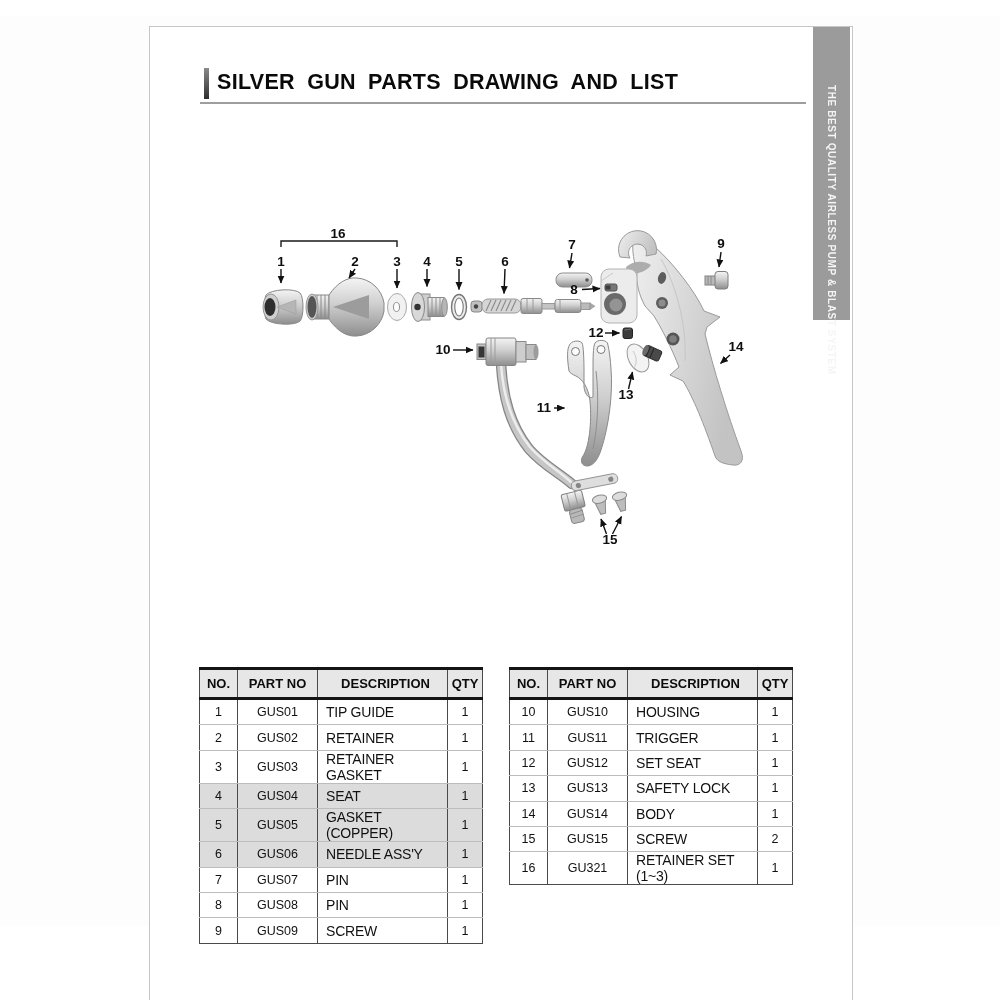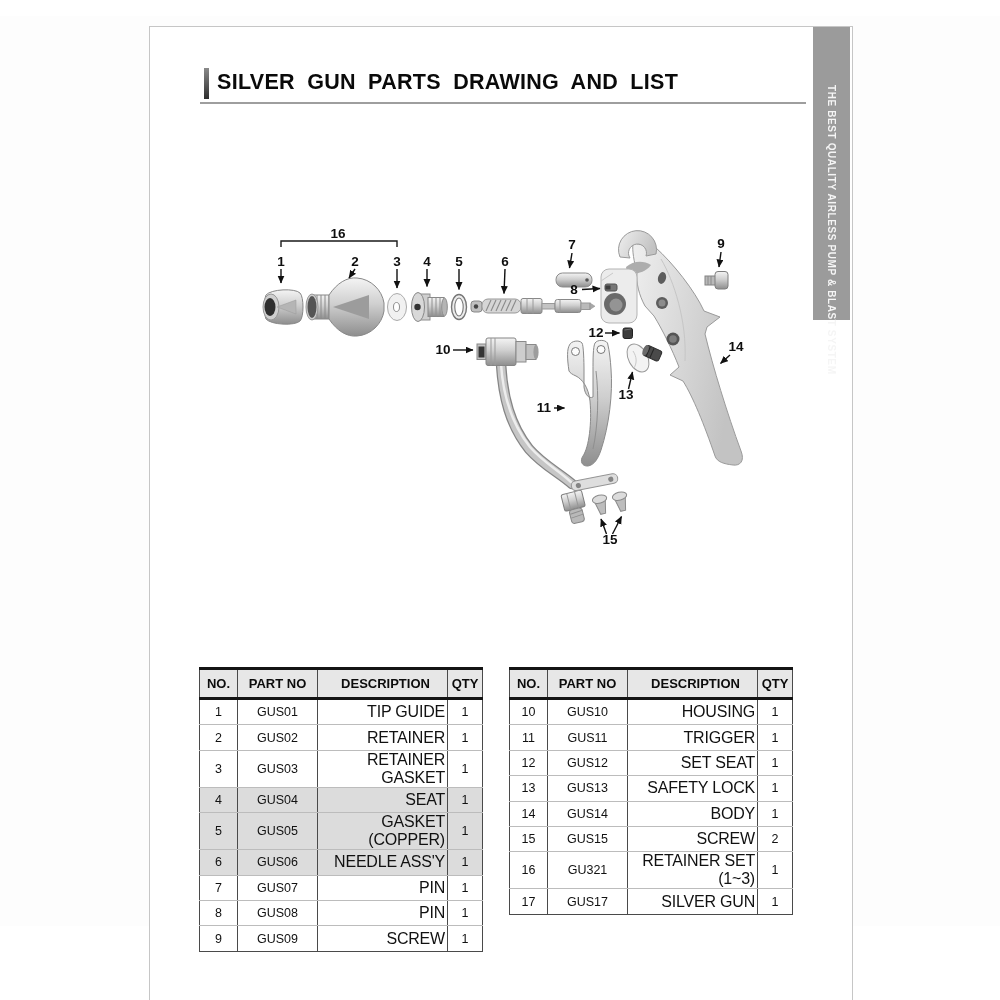--- a/index.html
+++ b/index.html
@@ -26,21 +26,21 @@
   table.parts.left{left:49px;top:640px;}
   table.parts.right{left:359px;top:640px;}
   table.parts col.c-no{width:38px;} table.parts col.c-part{width:80px;}
   table.parts col.c-desc{width:130px;} table.parts col.c-qty{width:35px;}
   table.parts th{background:#e7e7e7;border-bottom:3px solid #141414;border-right:1px solid #4a4a4a;
         font-size:13px;font-weight:bold;color:#0c0c0c;height:25px;padding:1px 2px;text-align:center;}
   table.parts th.h-desc{text-align:center;padding-left:8px;}
   table.parts th:last-child,table.parts td:last-child{border-right:none;margin-left:40px;}
   table.parts td{border-right:1px solid #4a4a4a;border-bottom:1px solid #bcbcbc;height:24.4px;
         font-size:12.5px;color:#111;padding:0 2px;text-align:center;background:#fff;}
-  table.parts td.desc{text-align:right;padding-left:8px;font-size:16px;letter-spacing:-0.2px;}
+  table.parts td.desc{text-align:left;padding-left:8px;font-size:14px;letter-spacing:-0.2px;}
   table.parts tr.shaded td{background:#dcdcdc;}
   table.parts tr:last-child td{border-bottom:none;}
 </style>
 </head>
 <body>
 
 <div class="canvas">
   <div class="page">
 
     <div class="title-accent"></div>
@@ -393,23 +393,17 @@
           <td>GUS15</td>
           <td class="desc">SCREW</td>
           <td>2</td>
         </tr>
         <tr>
           <td>16</td>
           <td>GU321</td>
           <td class="desc">RETAINER SET (1~3)</td>
           <td>1</td>
         </tr>
-        <tr>
-          <td>17</td>
-          <td>GUS17</td>
-          <td class="desc">SILVER GUN</td>
-          <td>1</td>
-        </tr>
       </tbody>
     </table>
 
   </div>
 </div>
 
 </body></html>

